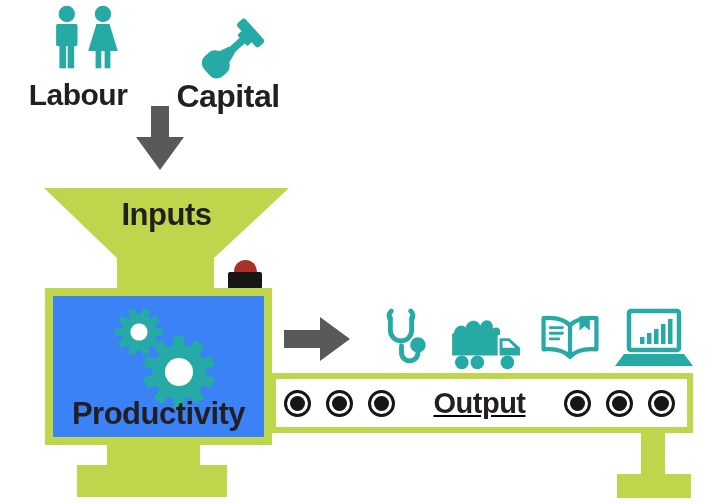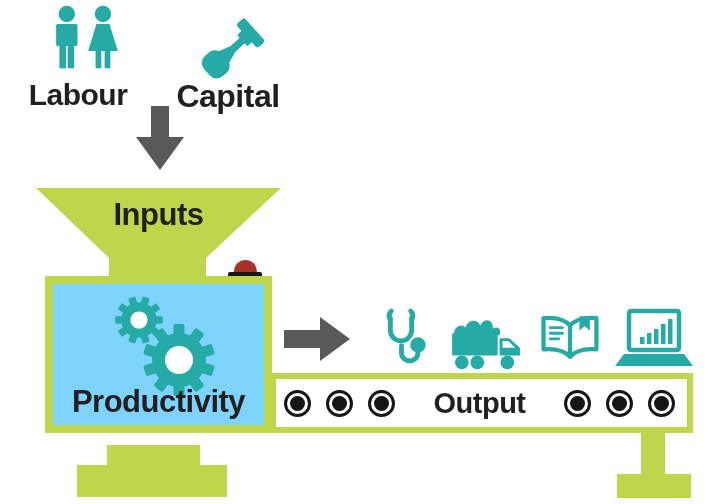--- a/index.html
+++ b/index.html
@@ -16,42 +16,43 @@
   .abs{position:absolute;}
   .label{
     color:var(--text_ink,#231f20);
     font-weight:700;
     letter-spacing:-0.5px;
     text-align:center;
   }
   
   .green{background:var(--green,#bed64b);}
   #funnel{
-    left:36px;top:188px;width:245px;height:102px;
+    left:44px;top:188px;width:245px;height:102px;
     clip-path:polygon(0% 0%,100% 0%,69.4% 68.6%,69.4% 100%,29.8% 100%,29.8% 68.6%);
   }
   #funnel .label{position:absolute;top:9px;left:0;width:100%;font-size:31px;}
   #machine-box{
-    left:45px;top:276px;width:227px;height:157px;
+    left:45px;top:288px;width:227px;height:157px;
     box-sizing:border-box;border:8px solid var(--green,#bed64b);
-    background:#7dd3fc;z-index:3;
+    background:#3b82f6;z-index:3;
   }
   #machine-box .label{position:absolute;bottom:5px;left:0;width:100%;font-size:31px;}
   #gears-svg{position:absolute;left:46px;top:6px;}
   #pedestal-neck{left:107px;top:445px;width:93px;height:21px;}
   #pedestal-base{left:77px;top:465px;width:150px;height:32px;}
   #button-base{left:228px;top:272px;width:34px;height:17px;background:var(--button_black,#161616);border-radius:2px;z-index:2;}
   #button-dome{left:234px;top:260px;width:23px;height:13px;background:var(--button_red,#a83228);border-radius:12px 12px 0 0;z-index:2;}
   
   #belt{
     left:270px;top:373px;width:423px;height:60px;
     box-sizing:border-box;border:6px solid var(--green,#bed64b);
     background:#fff;z-index:1;
     display:flex;align-items:center;justify-content:space-between;
     padding:0 12px 0 8px;
+    text-decoration:underline;
   }
   .roller-group{display:flex;gap:15px;}
   .roller{
     width:27px;height:27px;border-radius:50%;
     border:3px solid var(--roller_black,#161616);
     background:#fff;box-sizing:border-box;
     display:flex;align-items:center;justify-content:center;
   }
   .roller::after{
     content:"";width:15px;height:15px;border-radius:50%;

